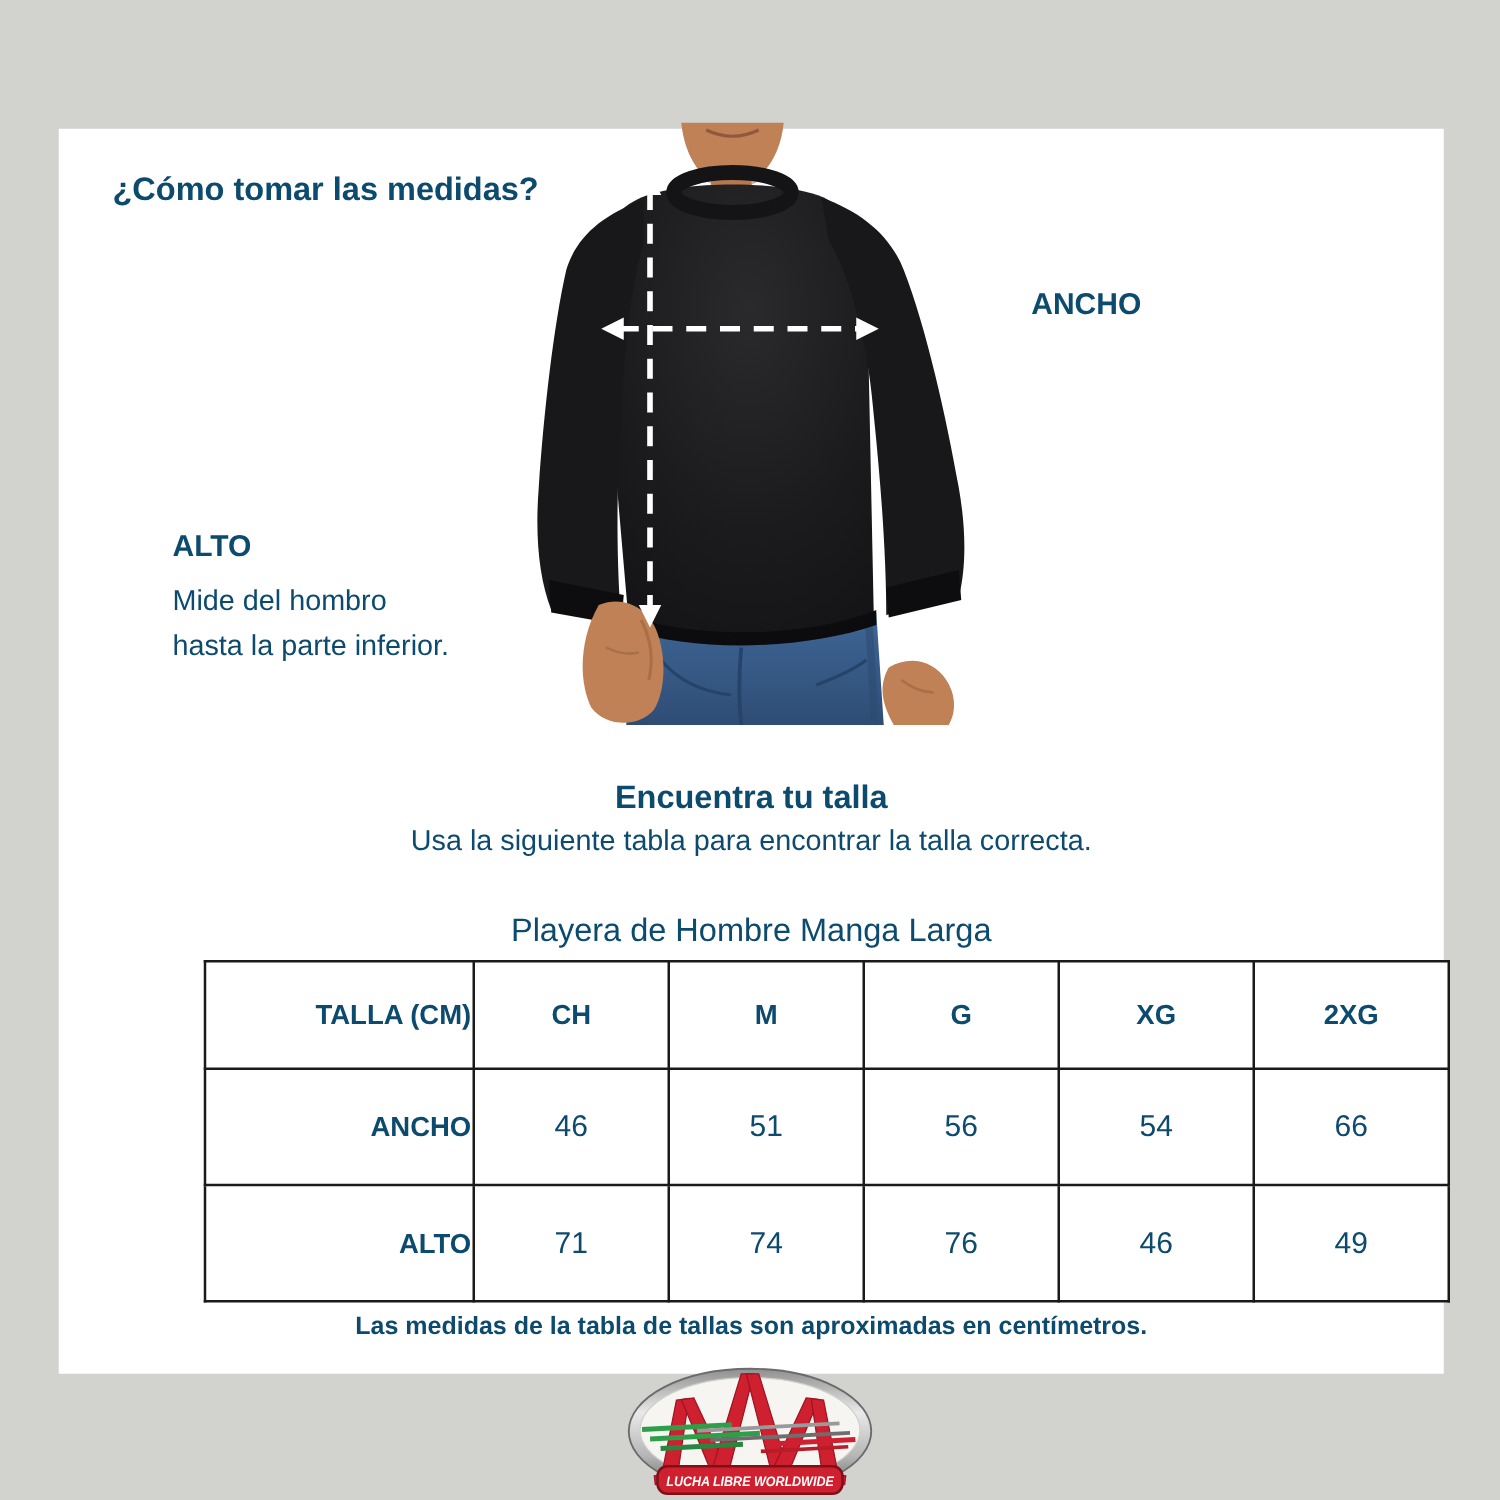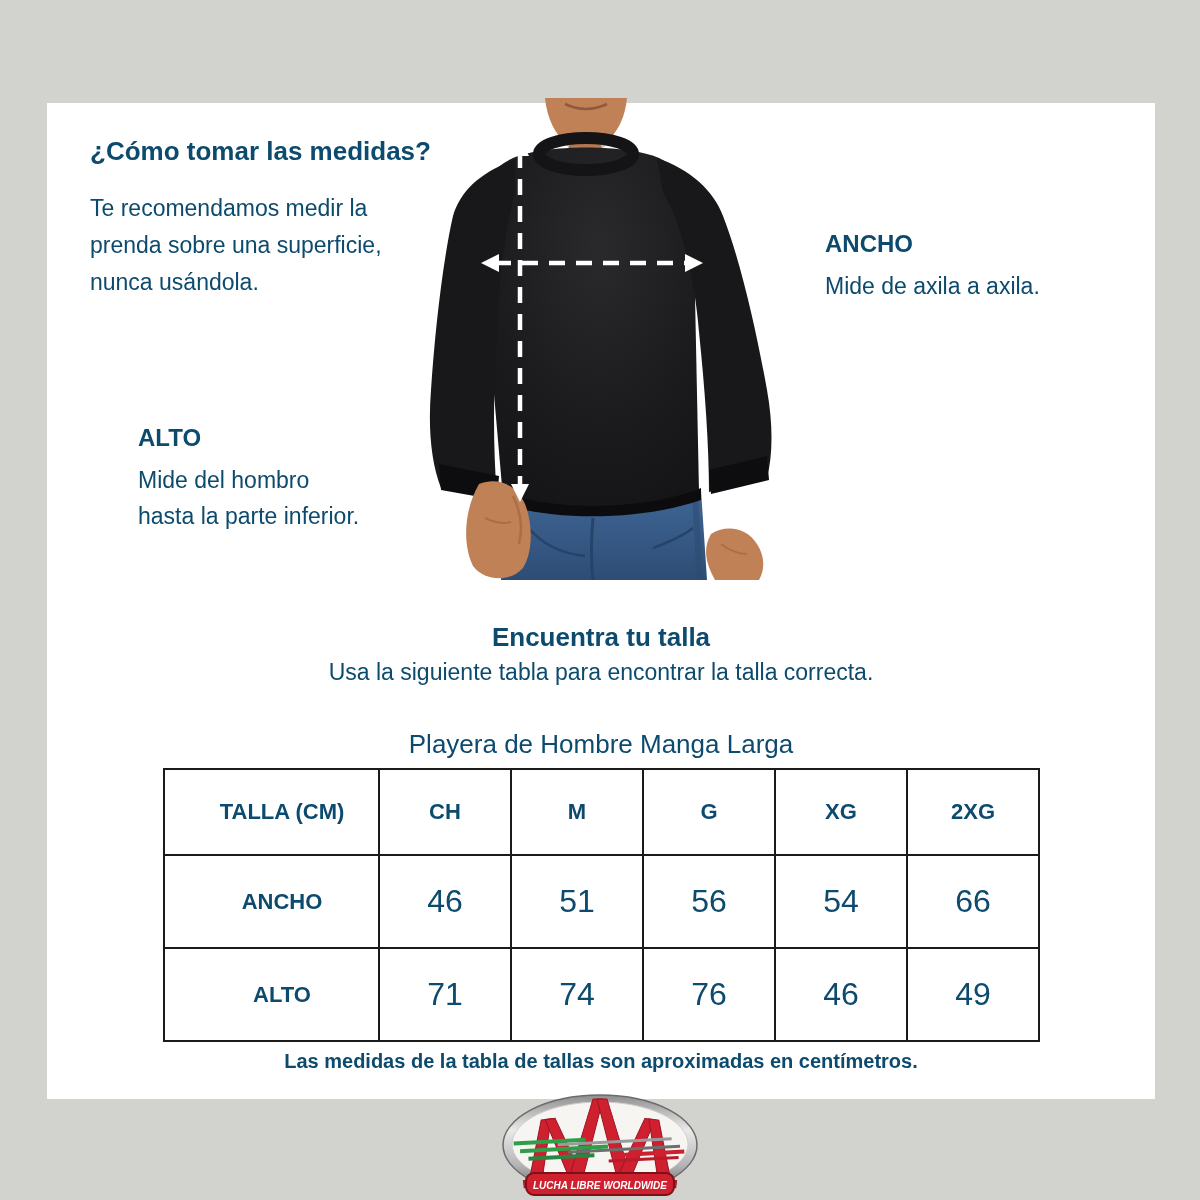--- a/index.html
+++ b/index.html
@@ -30,28 +30,28 @@
     left:163px;top:768px;
     border-collapse:collapse;
     table-layout:fixed;
   }
   .size-table th,.size-table td{
     border:2px solid #1a1a1a;
     background:#fff;
     box-sizing:border-box;
   }
   .size-table .col0{width:215px;}
-  .size-table .col{width:132px;}
+  .size-table .col{width:156px;}
   .size-table tr.hdr{height:86px;}
   .size-table tr.data{height:93px;}
   .size-table th.rowlab, .size-table td.rowlab{
-    text-align:center;padding-left:22px;font-size:22px;font-weight:bold;
+    text-align:right;padding-left:22px;font-size:22px;font-weight:bold;
   }
   .size-table th.sz{font-size:22px;font-weight:bold;text-align:center;}
-  .size-table td.val{font-size:32px;font-weight:normal;text-align:center;}
+  .size-table td.val{font-size:24px;font-weight:normal;text-align:center;}
   .footnote{top:1050px;font-size:20px;font-weight:bold;}
   .photo{left:415px;top:98px;}
   .logo{left:500px;top:1093px;}
 </style>
 </head>
 <body>
 
 <div class="canvas">
 
   <div class="panel"></div>
@@ -112,29 +112,23 @@
       <polygon points="105,404 96,386 114,386" stroke="none"></polygon>
     </g>
     <g stroke="#ffffff" fill="#ffffff">
       <line x1="80" y1="165" x2="274" y2="165" stroke-width="4.5" stroke-dasharray="16 11"></line>
       <polygon points="66,165 84,156 84,174" stroke="none"></polygon>
       <polygon points="288,165 270,156 270,174" stroke="none"></polygon>
     </g>
   </svg>
 
   <div class="abs howto-title">¿Cómo tomar las medidas?</div>
-  <div class="abs howto-body">
-    <div>Te recomendamos medir la</div>
-    <div>prenda sobre una superficie,</div>
-    <div>nunca usándola.</div>
-  </div>
 
   <div class="abs ancho-block">
     <div class="m-title">ANCHO</div>
-    <div class="m-desc">Mide de axila a axila.</div>
   </div>
 
   <div class="abs alto-block">
     <div class="m-title">ALTO</div>
     <div class="m-desc">
       <div>Mide del hombro</div>
       <div>hasta la parte inferior.</div>
     </div>
   </div>
 

